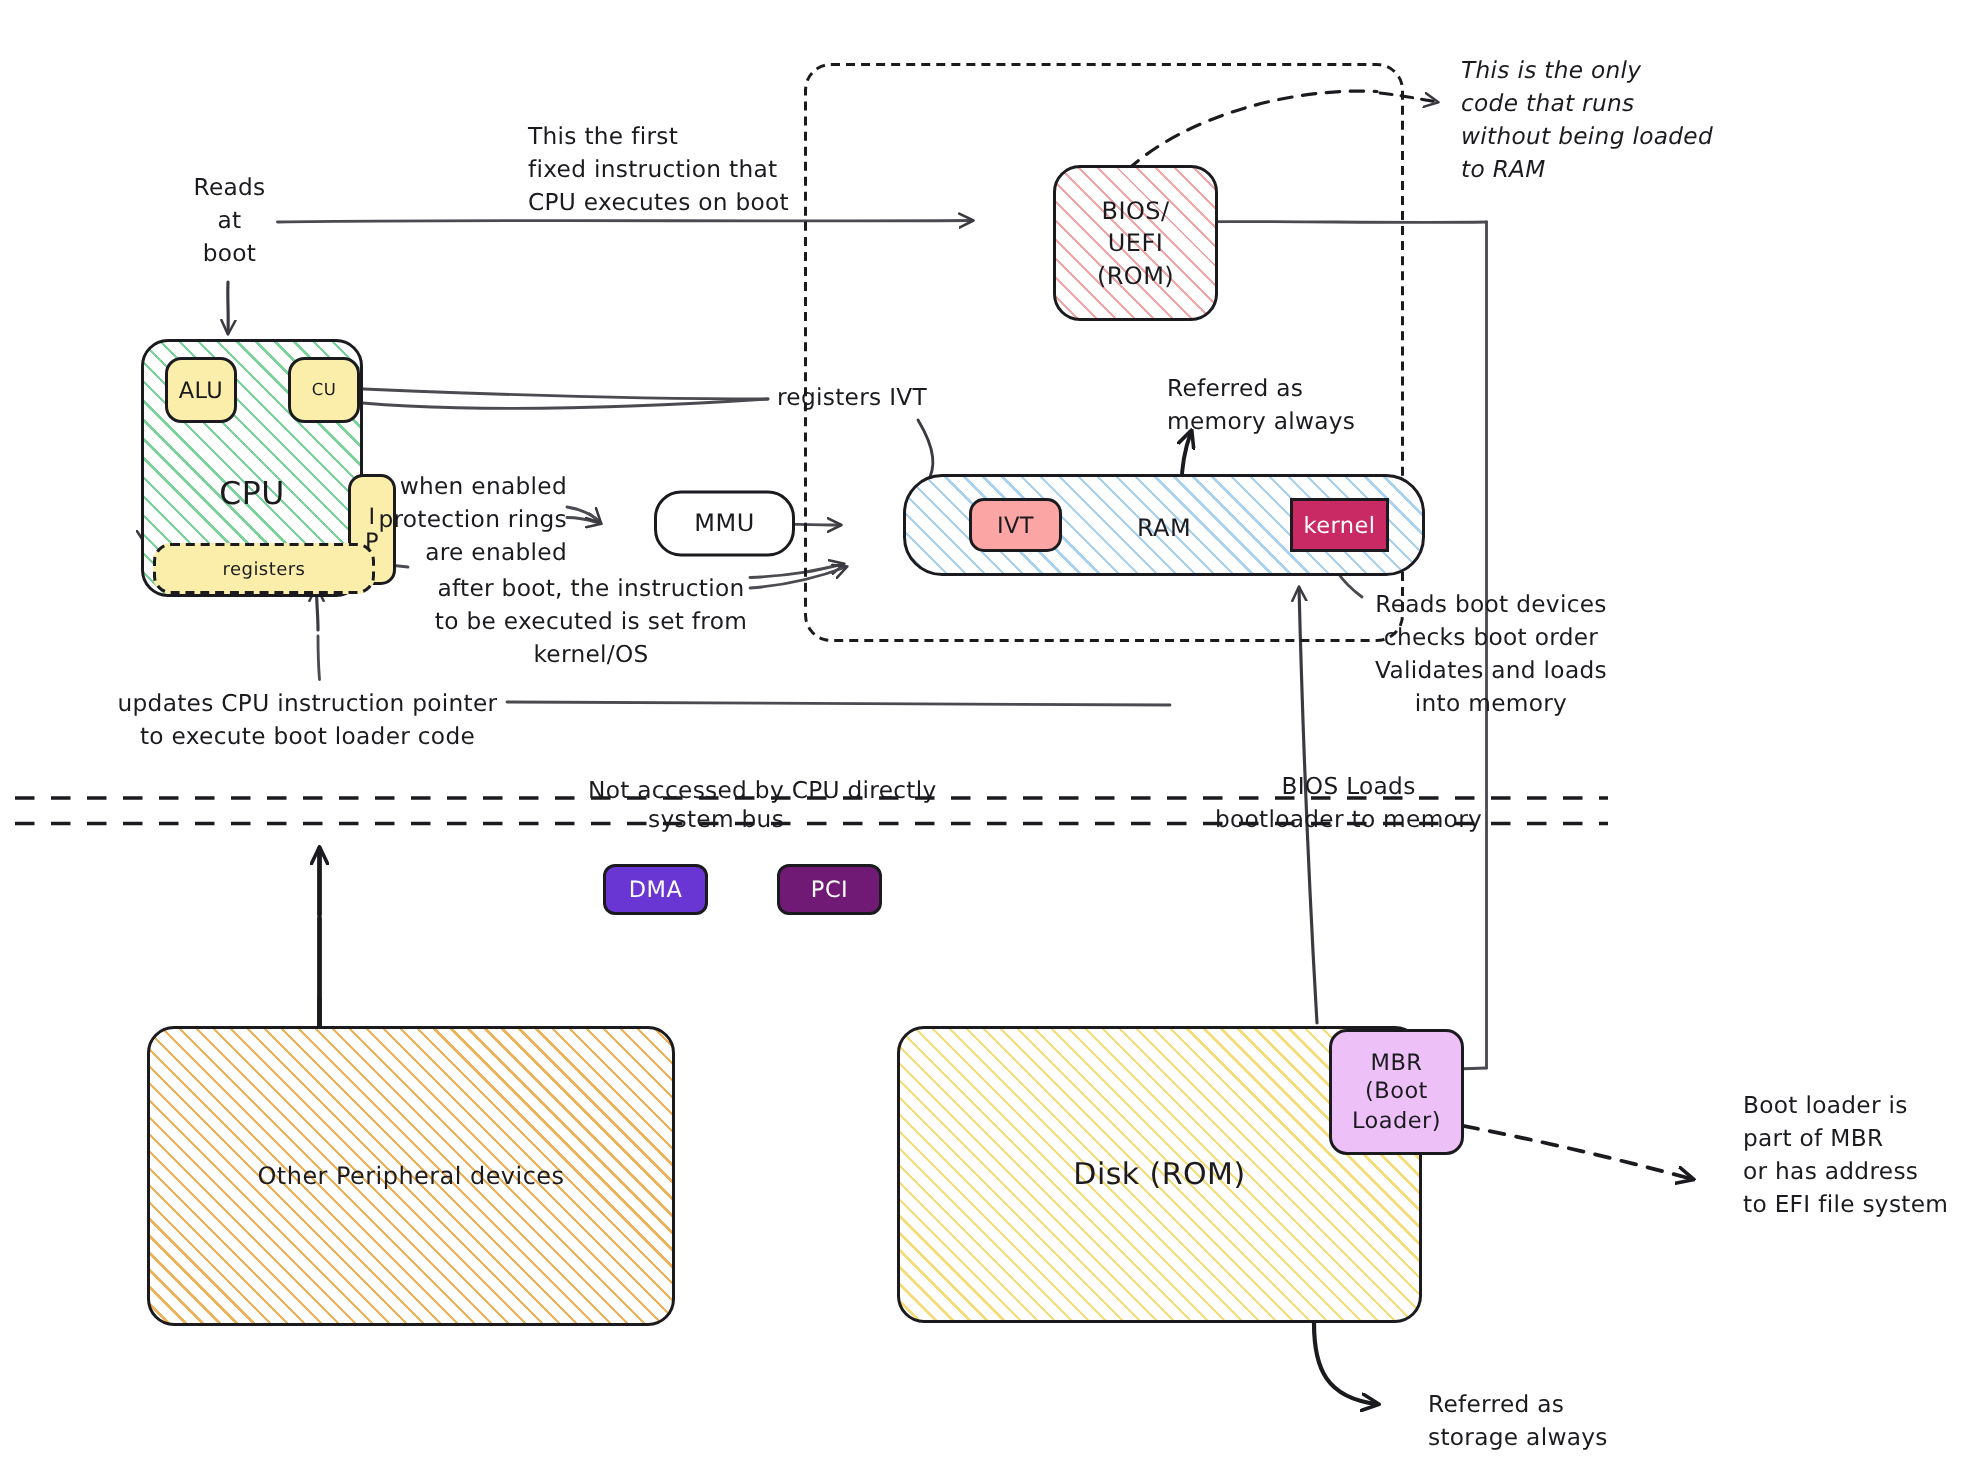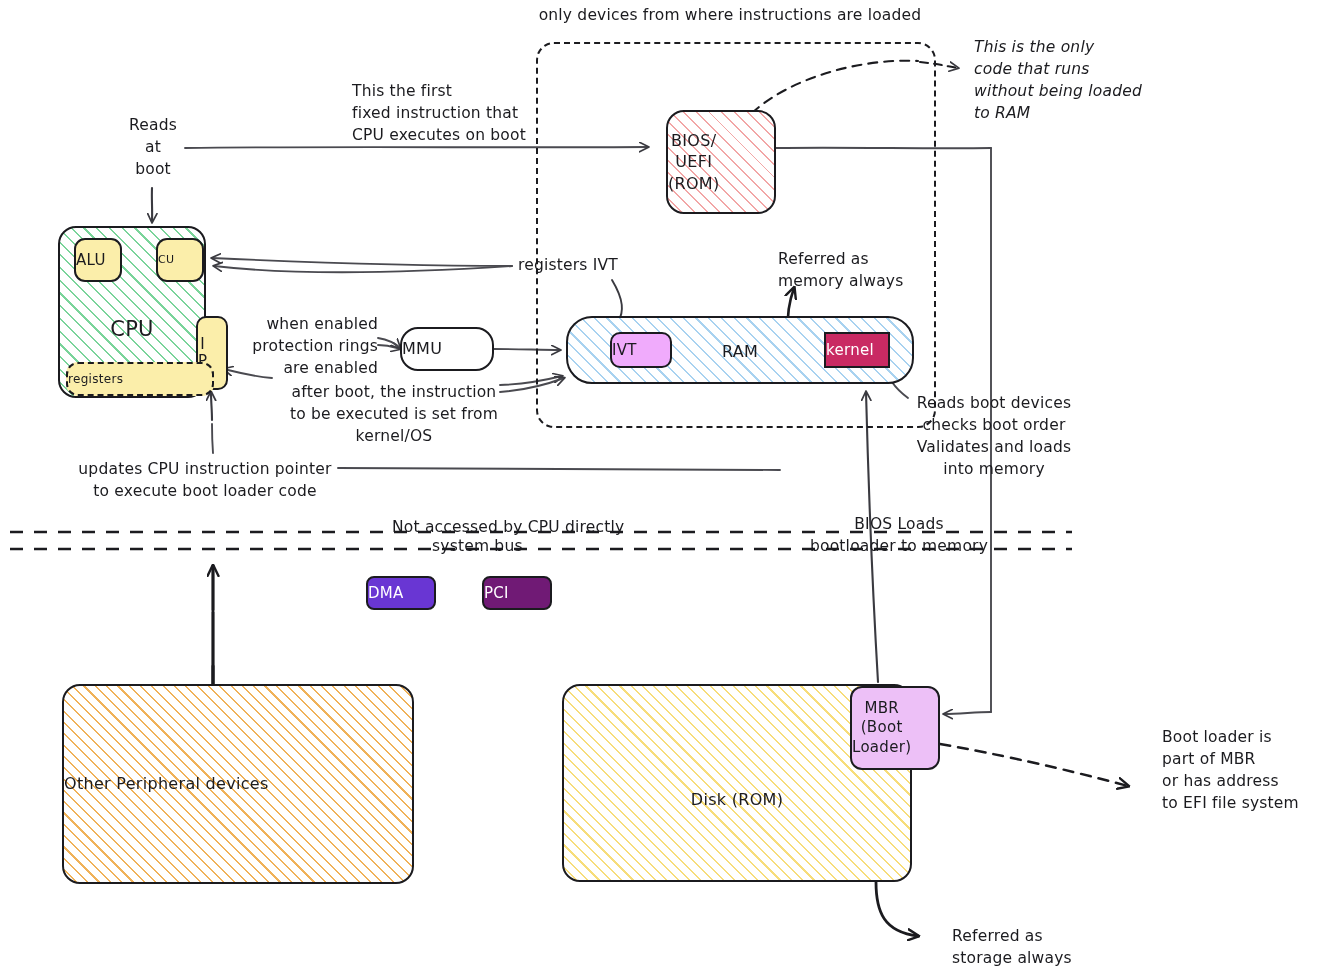--- a/index.html
+++ b/index.html
@@ -2,43 +2,43 @@
 <html><head>
 <meta charset="utf-8">
 <style>
   html,body{margin:0;padding:0;background:#ffffff;}
   body{width:1318px;height:975px;overflow:hidden;
        font-family:"DejaVu Sans",sans-serif;color:#1b1b1f;}
   #stage{position:relative;width:1318px;height:975px;}
   svg#wires{position:absolute;left:0;top:0;width:1318px;height:975px;pointer-events:none;}
 
   .node{position:absolute;box-sizing:border-box;display:flex;align-items:center;
-        justify-content:flex-start;text-align:center;line-height:1.25;
-        font-family:"DejaVu Sans",sans-serif;}
+        justify-content:center;text-align:center;line-height:1.25;
+        font-family:"DejaVu Sans",sans-serif;margin-left:36px;}
   .hand{font-family:"DejaVu Sans",sans-serif;letter-spacing:.3px;}
 
   .txt{position:absolute;font-size:15.5px;line-height:1.42;color:#1b1b1f;
        white-space:pre;letter-spacing:.2px;}
   .txt.c{text-align:center;}
   .txt.r{text-align:right;}
 
   
   .box{border:2.6px solid #1b1b1f;border-radius:14px;background:#fff;}
   .box.soft{border-radius:18px;}
   .box.pill{border-radius:26px;}
 
   
   .h-green{background-image:repeating-linear-gradient(45deg,#7ad49a 0 1.6px,transparent 1.6px 9px);background-color:#fff;}
   .h-red{background-image:repeating-linear-gradient(45deg,#f2a6a6 0 1.4px,transparent 1.4px 9px);background-color:#fff;}
   .h-blue{background-image:repeating-linear-gradient(45deg,#a8d2f0 0 1.6px,transparent 1.6px 9px);background-color:#fff;}
   .h-orange{background-image:repeating-linear-gradient(45deg,#f0b259 0 1.5px,transparent 1.5px 8px);background-color:#fff;}
   .h-yellow{background-image:repeating-linear-gradient(45deg,#f7dd7a 0 1.5px,transparent 1.5px 8px);background-color:#fff;}
 
   .f-yellow{background:#fbeeaa;}
-  .f-orange{background:#f0abfc;}
+  .f-orange{background:#fca5a5;}
   .f-crimson{background:#c92a63;color:#fff;}
   .f-purple{background:#6936d3;color:#fff;}
   .f-green{background:#701a75;color:#fff;}
   .f-violet{background:#edc0f7;}
 
   .dashed-outline{border:2.4px dashed #1b1b1f;border-radius:18px;background:transparent;}
   .dashed-box{border:2.6px dashed #1b1b1f;border-radius:12px;}
 </style>
 </head>
 <body>
@@ -164,30 +164,29 @@
   </div>
   <div class="node box f-green" style="left:482px;top:576px;width:70px;height:34px;border-radius:8px;font-size:15px;">
     <span class="hand">PCI</span>
   </div>
 
   <div class="node box soft h-orange" style="left:62px;top:684px;width:352px;height:200px;font-size:16px;">
     <span class="hand">Other Peripheral devices</span>
   </div>
 
   <div class="node box soft h-yellow" style="left:562px;top:684px;width:350px;height:198px;">
-    <span class="hand" style="font-size:16px;position:absolute;left:0;right:0;top:104px;">Disk (ROM)</span>
+    <span class="hand" style="font-size:20px;position:absolute;left:0;right:0;top:84px;">Disk (ROM)</span>
   </div>
 
   <div class="node box f-violet" style="left:850px;top:686px;width:90px;height:84px;border-radius:12px;font-size:15px;white-space:pre;line-height:1.28;">
     <span class="hand">MBR
 (Boot
 Loader)</span>
   </div>
 
-  <div class="txt hand c" style="left:470px;top:4px;width:520px;">only devices from where instructions are loaded</div>
 
   <div class="txt hand" style="left:352px;top:80px;width:210px;">This the first
 fixed instruction that
 CPU executes on boot</div>
 
   <div class="txt hand" style="left:974px;top:36px;width:200px;font-style:italic;">This is the only
 code that runs
 without being loaded
 to RAM</div>
 

